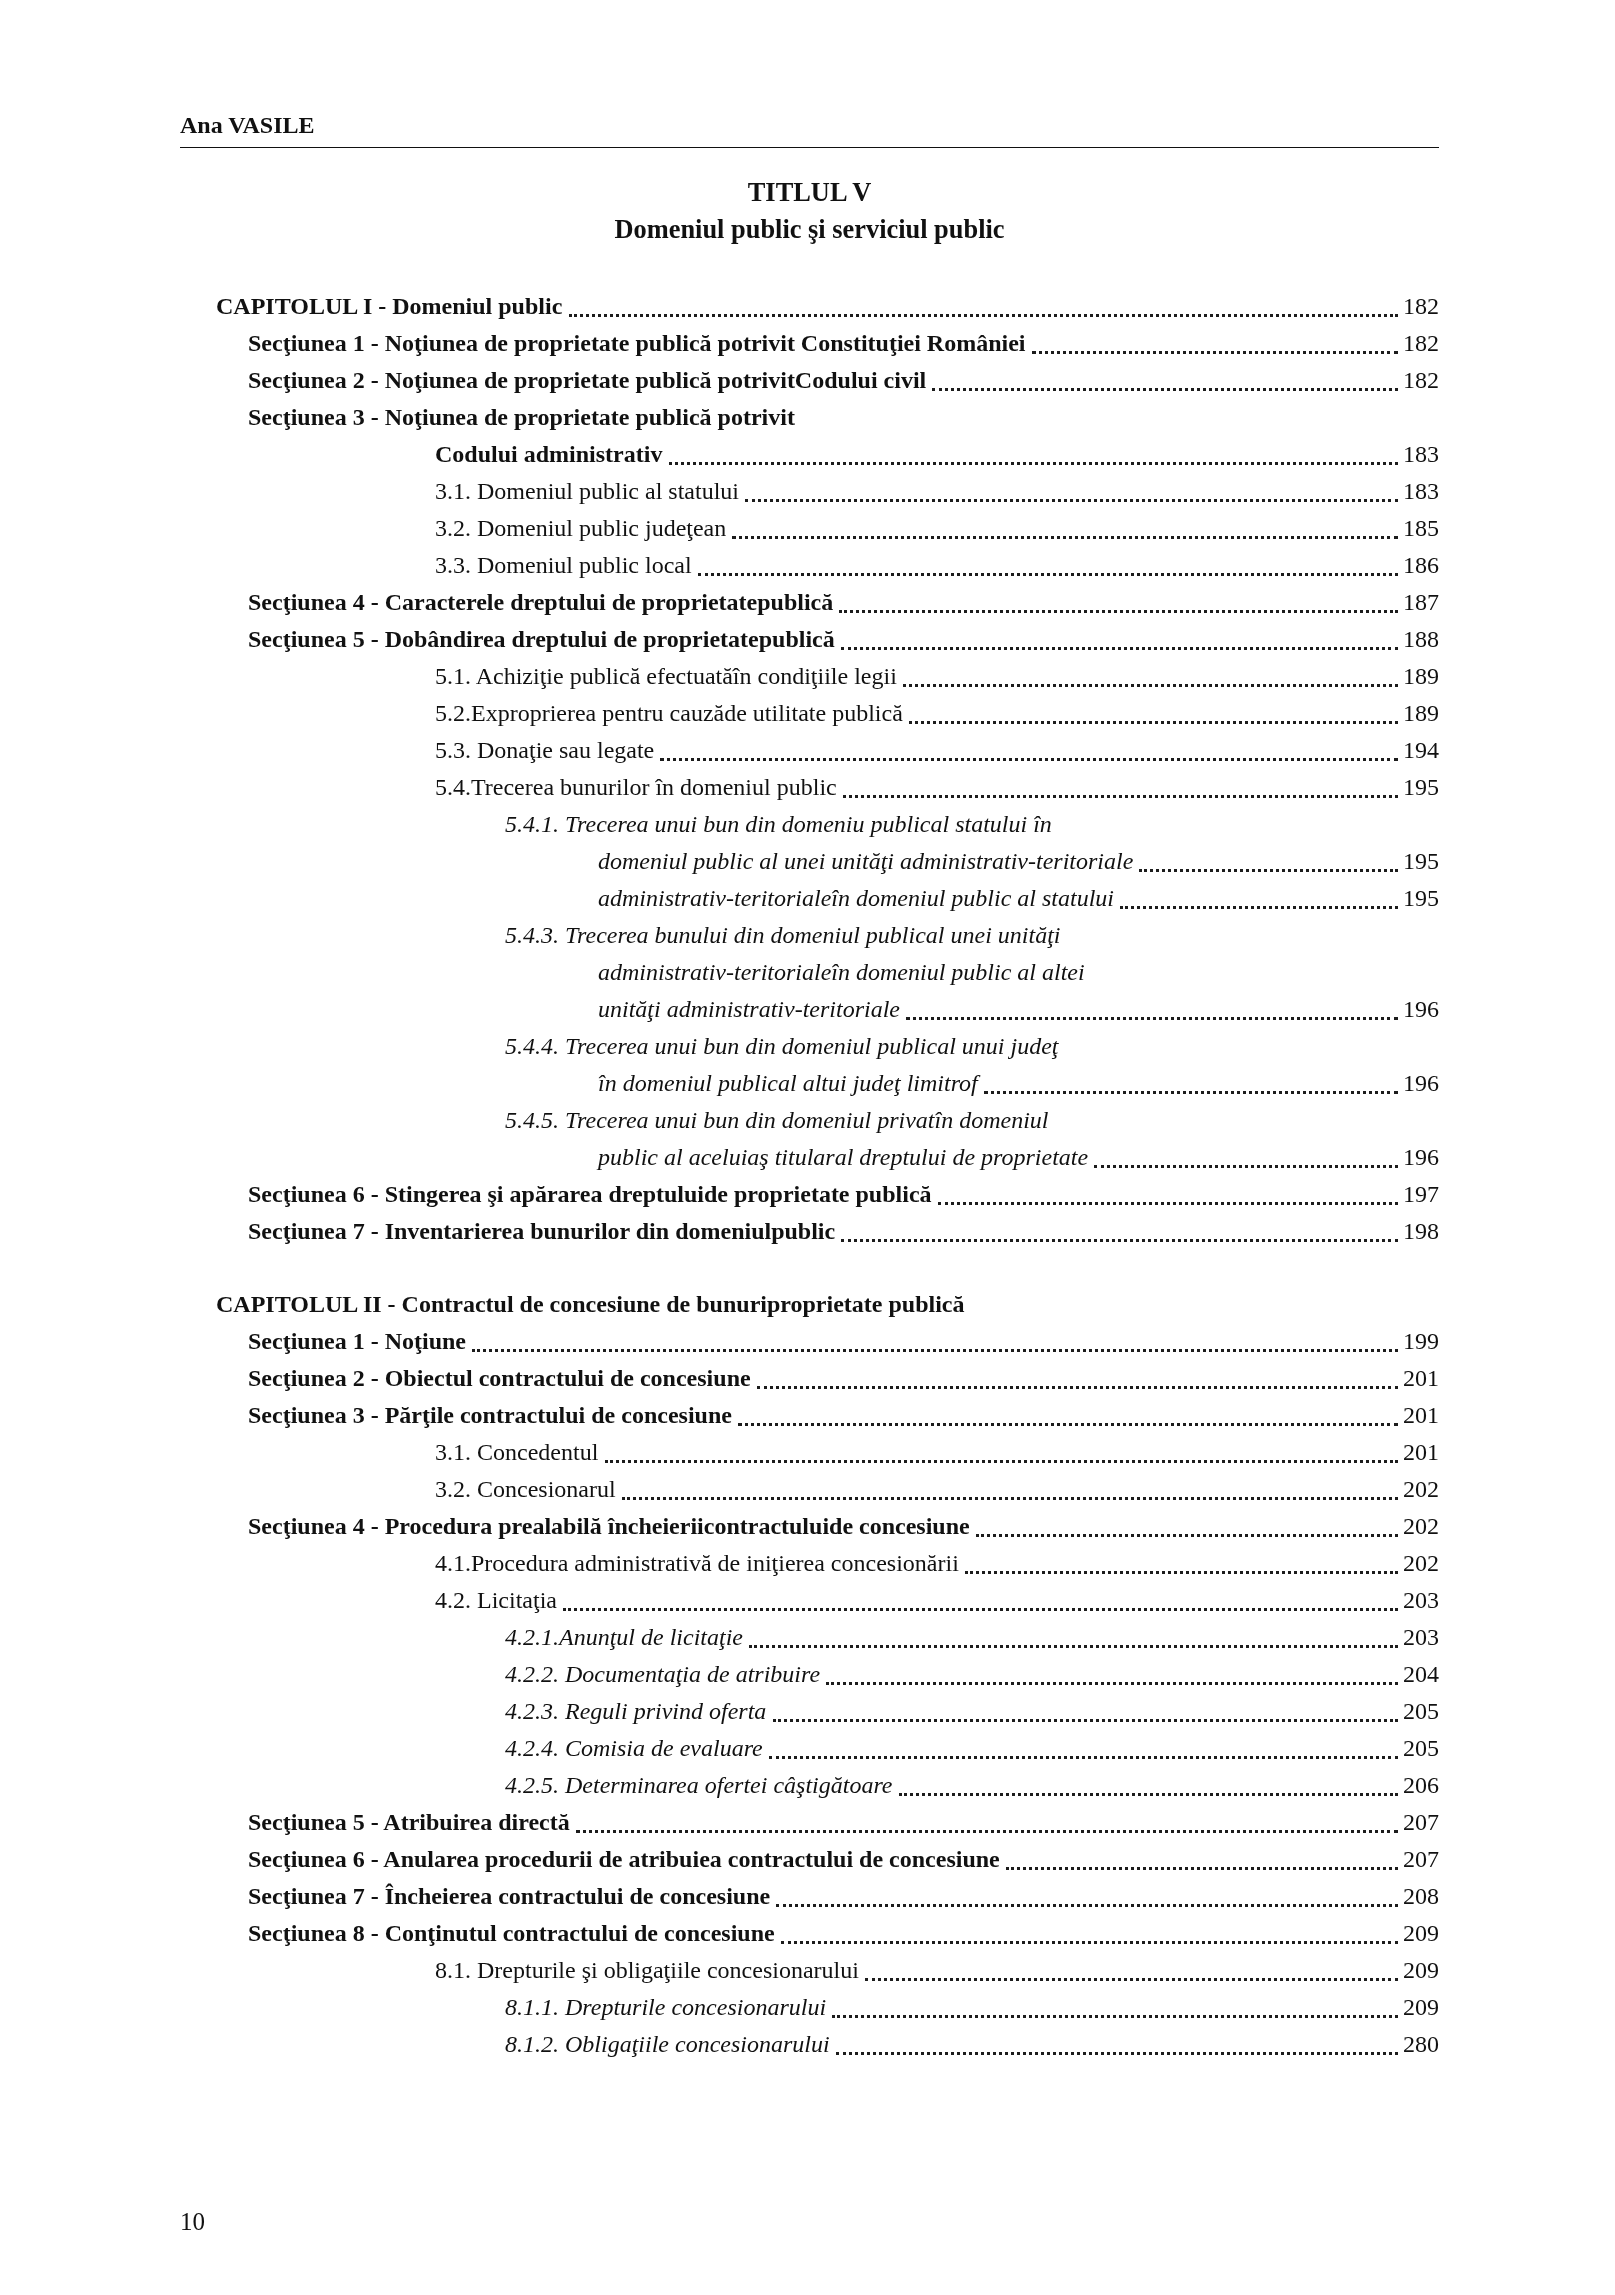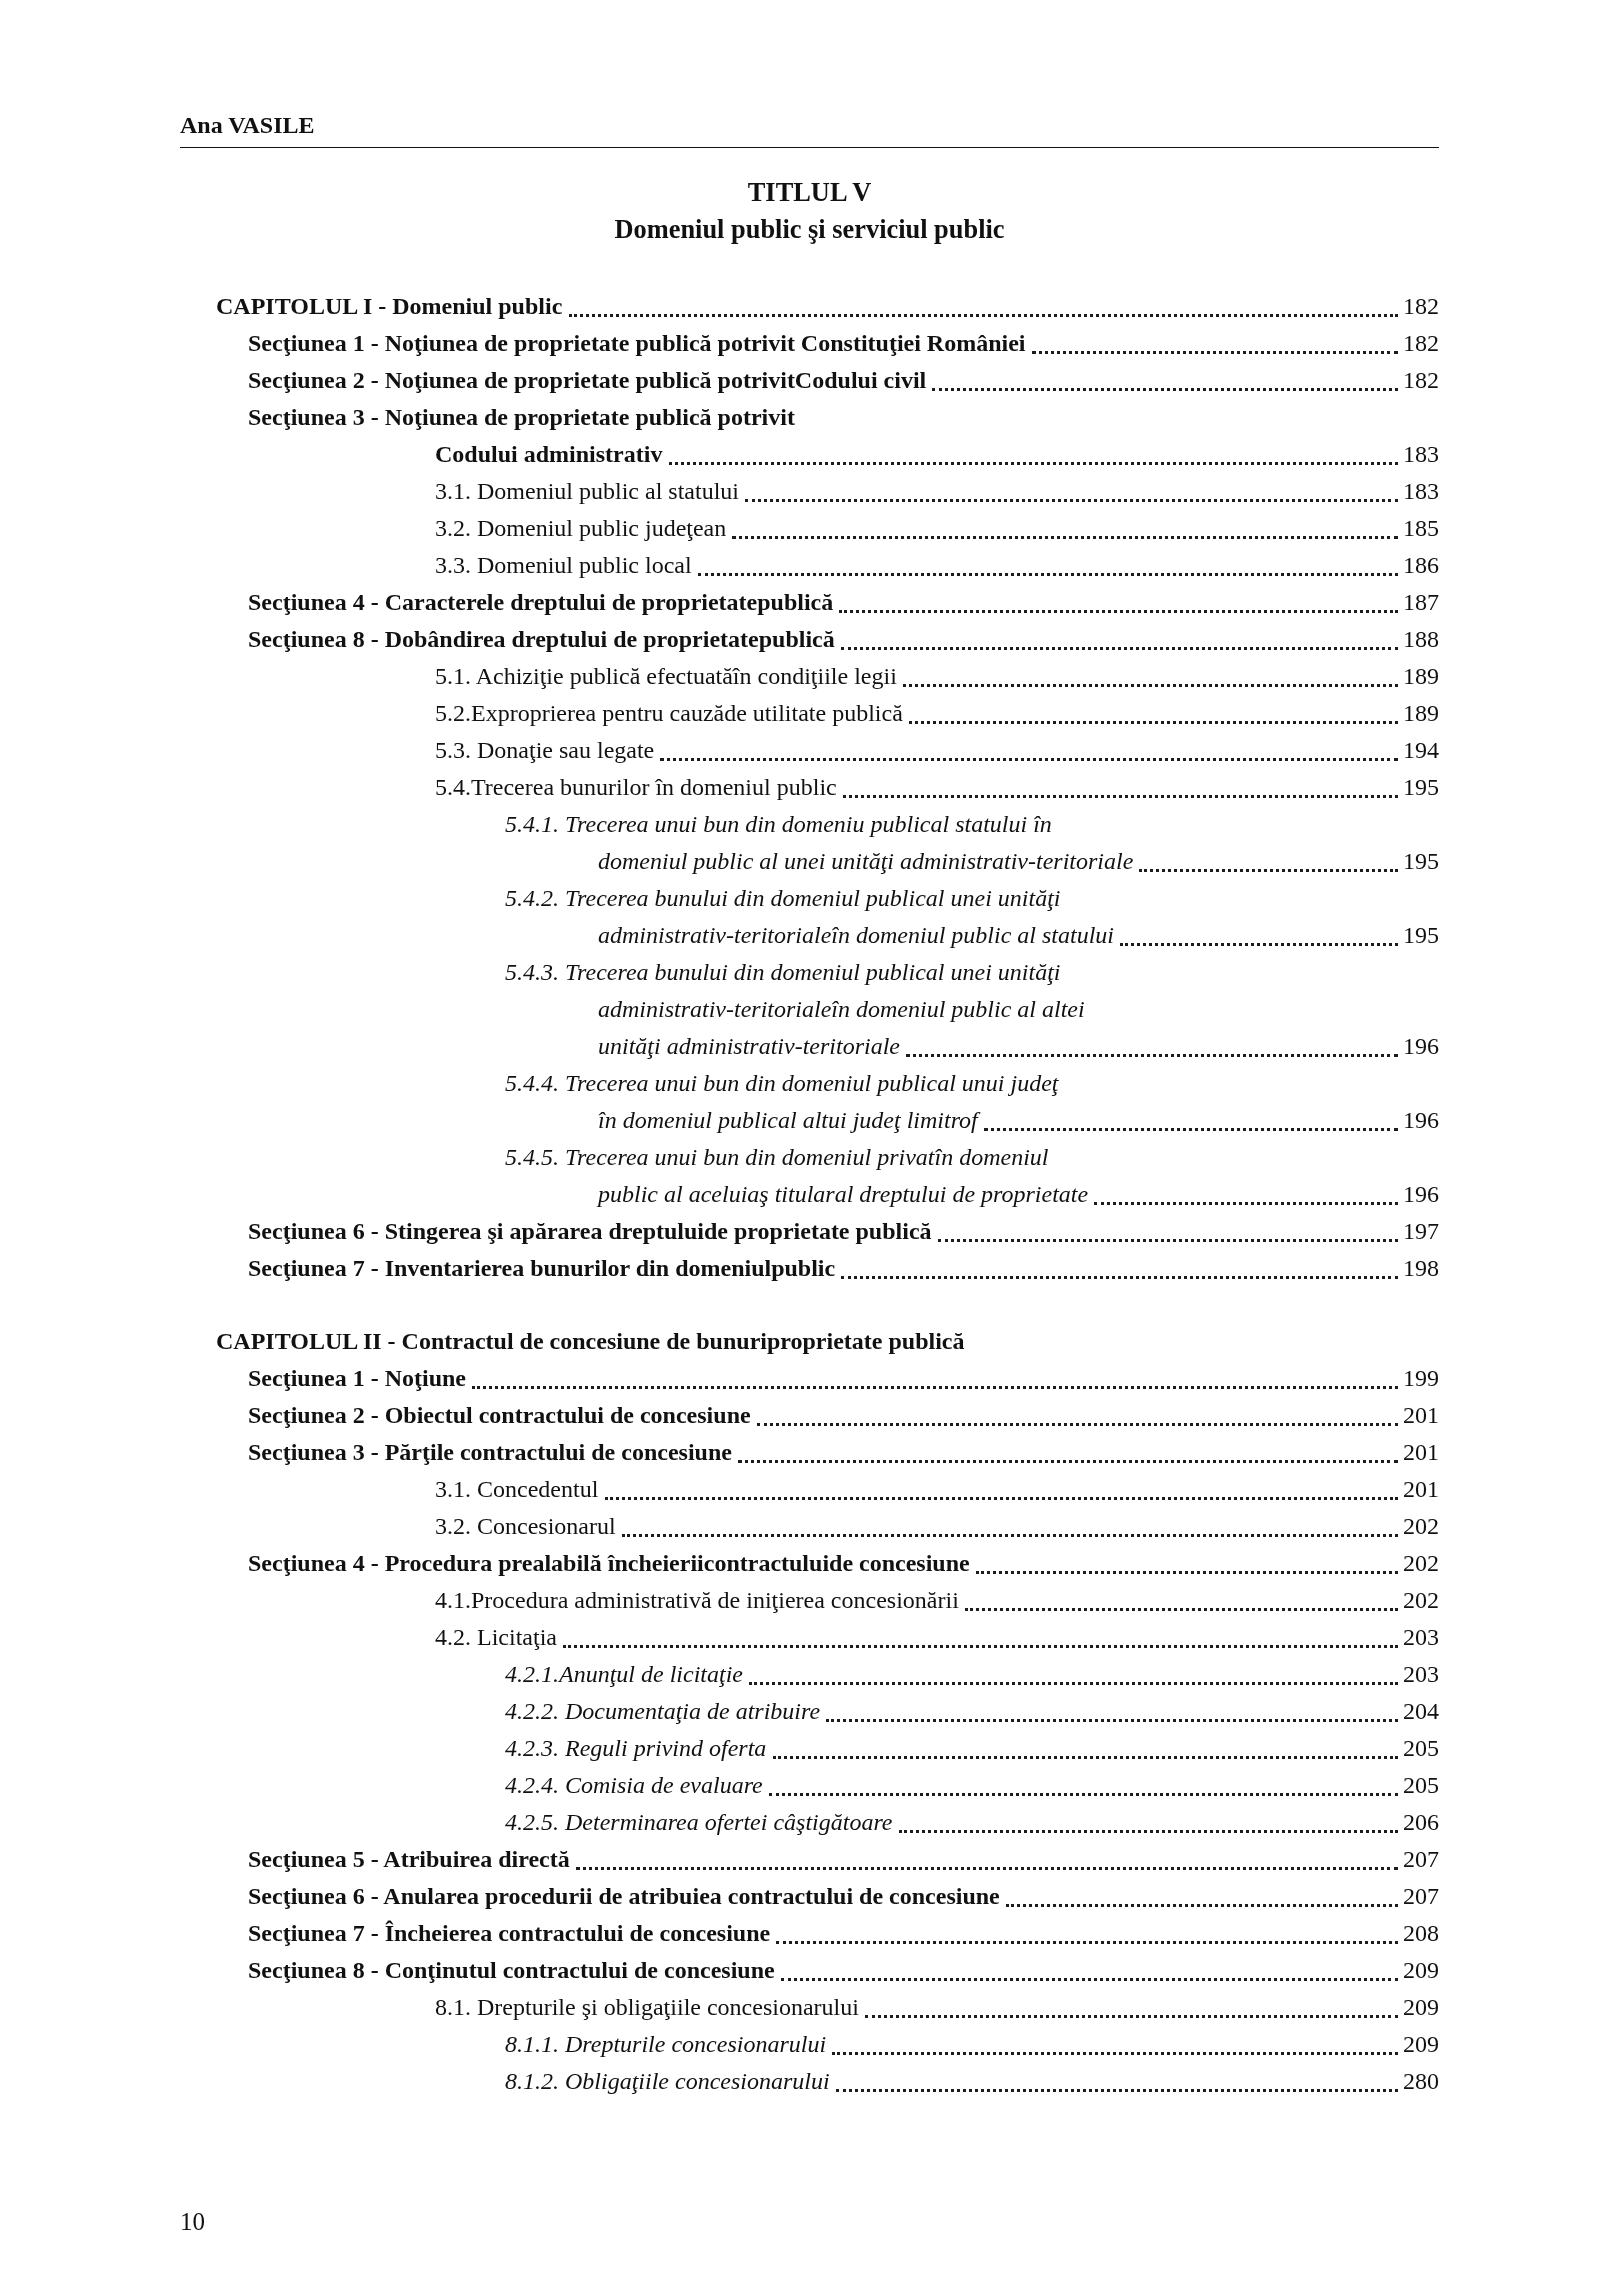--- a/index.html
+++ b/index.html
@@ -133,21 +133,21 @@
         <span class="toc-text">3.3. Domeniul public local</span>
         <span class="leader"></span>
         <span class="toc-page">186</span>
       </div>
       <div class="toc-line lvl1 bold">
         <span class="toc-text">Secţiunea 4 - Caracterele dreptului de proprietatepublică</span>
         <span class="leader"></span>
         <span class="toc-page">187</span>
       </div>
       <div class="toc-line lvl1 bold">
-        <span class="toc-text">Secţiunea 8 - Dobândirea dreptului de proprietatepublică</span>
+        <span class="toc-text">Secţiunea 5 - Dobândirea dreptului de proprietatepublică</span>
         <span class="leader"></span>
         <span class="toc-page">188</span>
       </div>
       <div class="toc-line lvl2 normal">
         <span class="toc-text">5.1. Achiziţie publică efectuatăîn condiţiile legii</span>
         <span class="leader"></span>
         <span class="toc-page">189</span>
       </div>
       <div class="toc-line lvl2 normal">
         <span class="toc-text">5.2.Exproprierea pentru cauzăde utilitate publică</span>
@@ -164,23 +164,20 @@
         <span class="leader"></span>
         <span class="toc-page">195</span>
       </div>
       <div class="toc-line lvl3 italic">
         <span class="toc-text">5.4.1. Trecerea unui bun din domeniu publical statului în</span>
       </div>
       <div class="toc-line lvl4 italic">
         <span class="toc-text">domeniul public al unei unităţi administrativ-teritoriale</span>
         <span class="leader"></span>
         <span class="toc-page">195</span>
-      </div>
-      <div class="toc-line lvl3 italic">
-        <span class="toc-text">5.4.2. Trecerea bunului din domeniul publical unei unităţi</span>
       </div>
       <div class="toc-line lvl4 italic">
         <span class="toc-text">administrativ-teritorialeîn domeniul public al statului</span>
         <span class="leader"></span>
         <span class="toc-page">195</span>
       </div>
       <div class="toc-line lvl3 italic">
         <span class="toc-text">5.4.3. Trecerea bunului din domeniul publical unei unităţi</span>
       </div>
       <div class="toc-line lvl4 italic">

